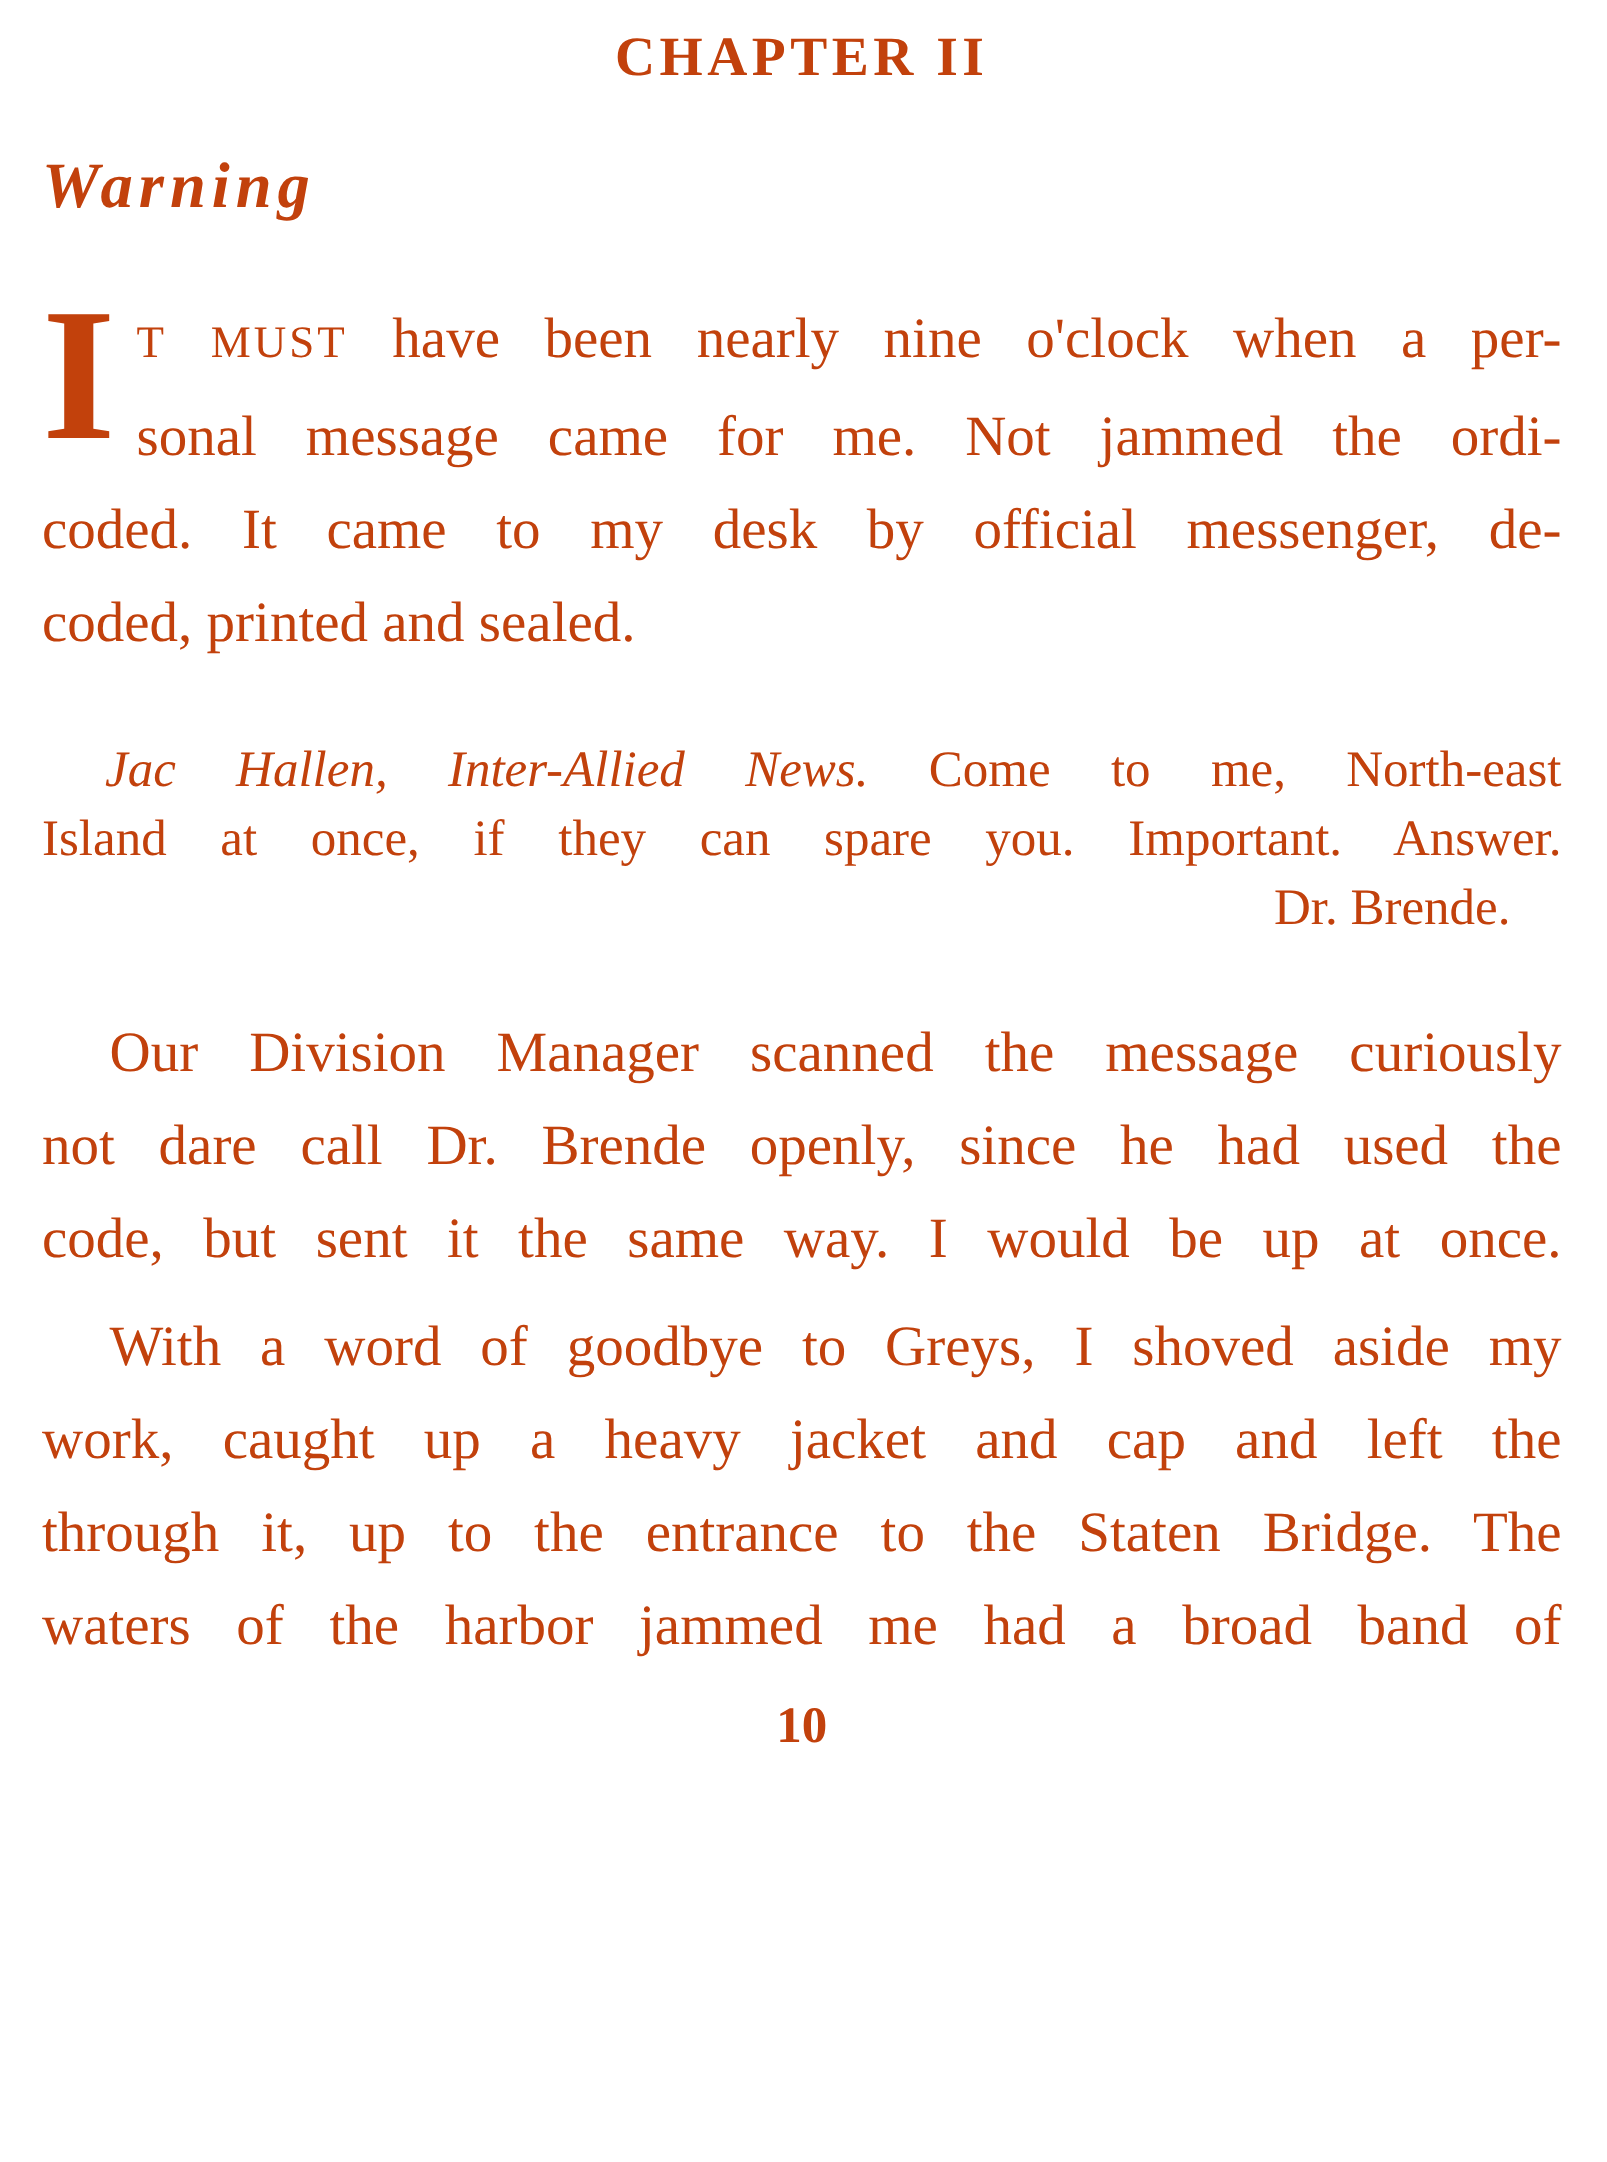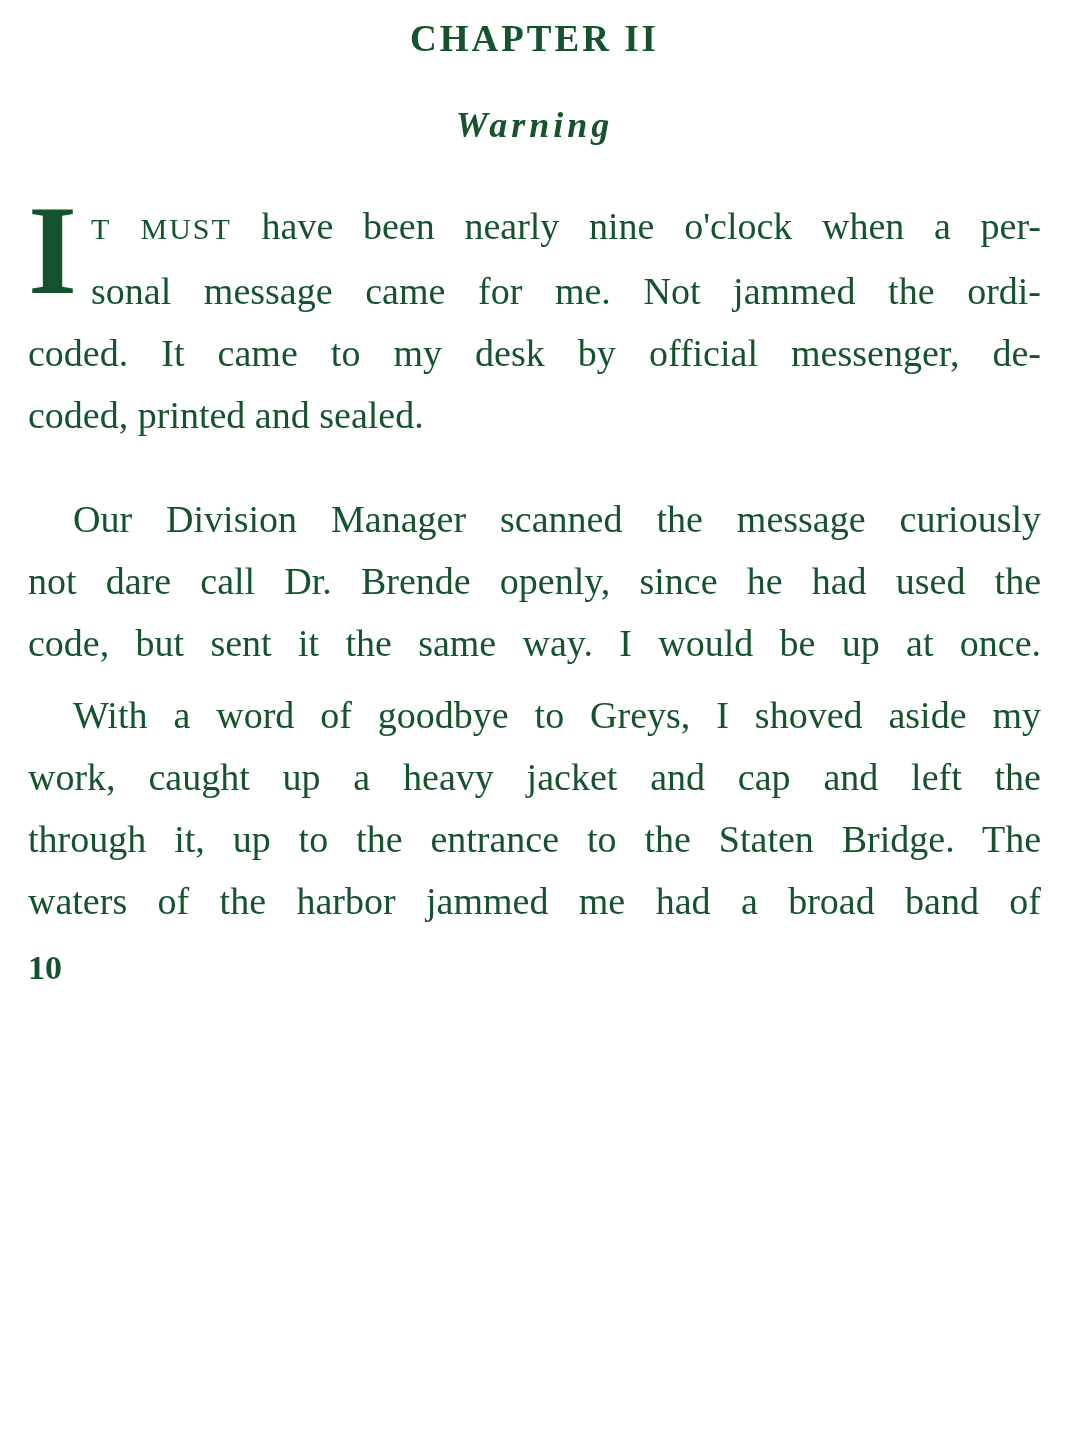--- a/index.html
+++ b/index.html
@@ -3,42 +3,41 @@
 <meta charset="utf-8">
 <style>
   html, body { margin: 0; padding: 0; }
   body { background: #ffffff; }
 
   .page {
     position: relative;
     width: 1071px;
     height: 1441px;
     background: #ffffff;
-    color: #14532d;
+    color: #c2410c;
     font-family: "Liberation Serif", "DejaVu Serif", serif;
     overflow: hidden;
   }
 
   .content {
     padding: 16px 30px 0 28px;
   }
 
   .chapter-heading {
     text-align: center;
     font-weight: bold;
     font-size: 37px;
     line-height: 46px;
     letter-spacing: 3px;
   }
 
   .chapter-subtitle {
-    text-align: center;
     font-weight: bold;
     font-style: italic;
-    font-size: 36px;
+    font-size: 43px;
     line-height: 54px;
     letter-spacing: 4px;
     margin-top: 36px;
   }
 
   .body-text {
     font-size: 38px;
     line-height: 62px;
   }
 
@@ -77,20 +76,21 @@
     padding-right: 34px;
   }
 
   .para2 { margin-top: 42px; }
   .para3 { margin-top: 10px; }
 
   .indent-first .line:first-child { text-indent: 45px; }
 
   .page-number {
     margin-top: 14px;
+    text-align: center;
     font-weight: bold;
     font-size: 34px;
     line-height: 44px;
   }
 </style>
 </head>
 <body>
 
 <div class="page">
   <div class="content">
@@ -104,20 +104,27 @@
       <div class="line">
         <span class="smallcaps">T MUST</span><span> have been nearly nine o'clock when a per-</span>
       </div>
       <div>
           <div class="line">sonal message came for me.  Not jammed the ordi-</div>
           <div class="line">coded.  It came to my desk by official messenger, de-</div>
           <div class="line short">coded, printed and sealed.</div>
         </div>
     </div>
 
+    <div class="message">
+      <div class="line msg-first">
+        <span class="italic">Jac Hallen, Inter-Allied News.</span><span>  Come to me, North-east</span>
+      </div>
+      <div class="line">Island at once, if they can spare you.  Important.  Answer.</div>
+      <div class="line sig">Dr. Brende.</div>
+    </div>
 
     <div class="body-text para2 indent-first">
         <div class="line">Our Division Manager scanned the message curiously</div>
         <div class="line">not dare call Dr. Brende openly, since he had used the</div>
         <div class="line">code, but sent it the same way.  I would be up at once.</div>
       </div>
 
     <div class="body-text para3 indent-first">
         <div class="line">With a word of goodbye to Greys, I shoved aside my</div>
         <div class="line">work, caught up a heavy jacket and cap and left the</div>

